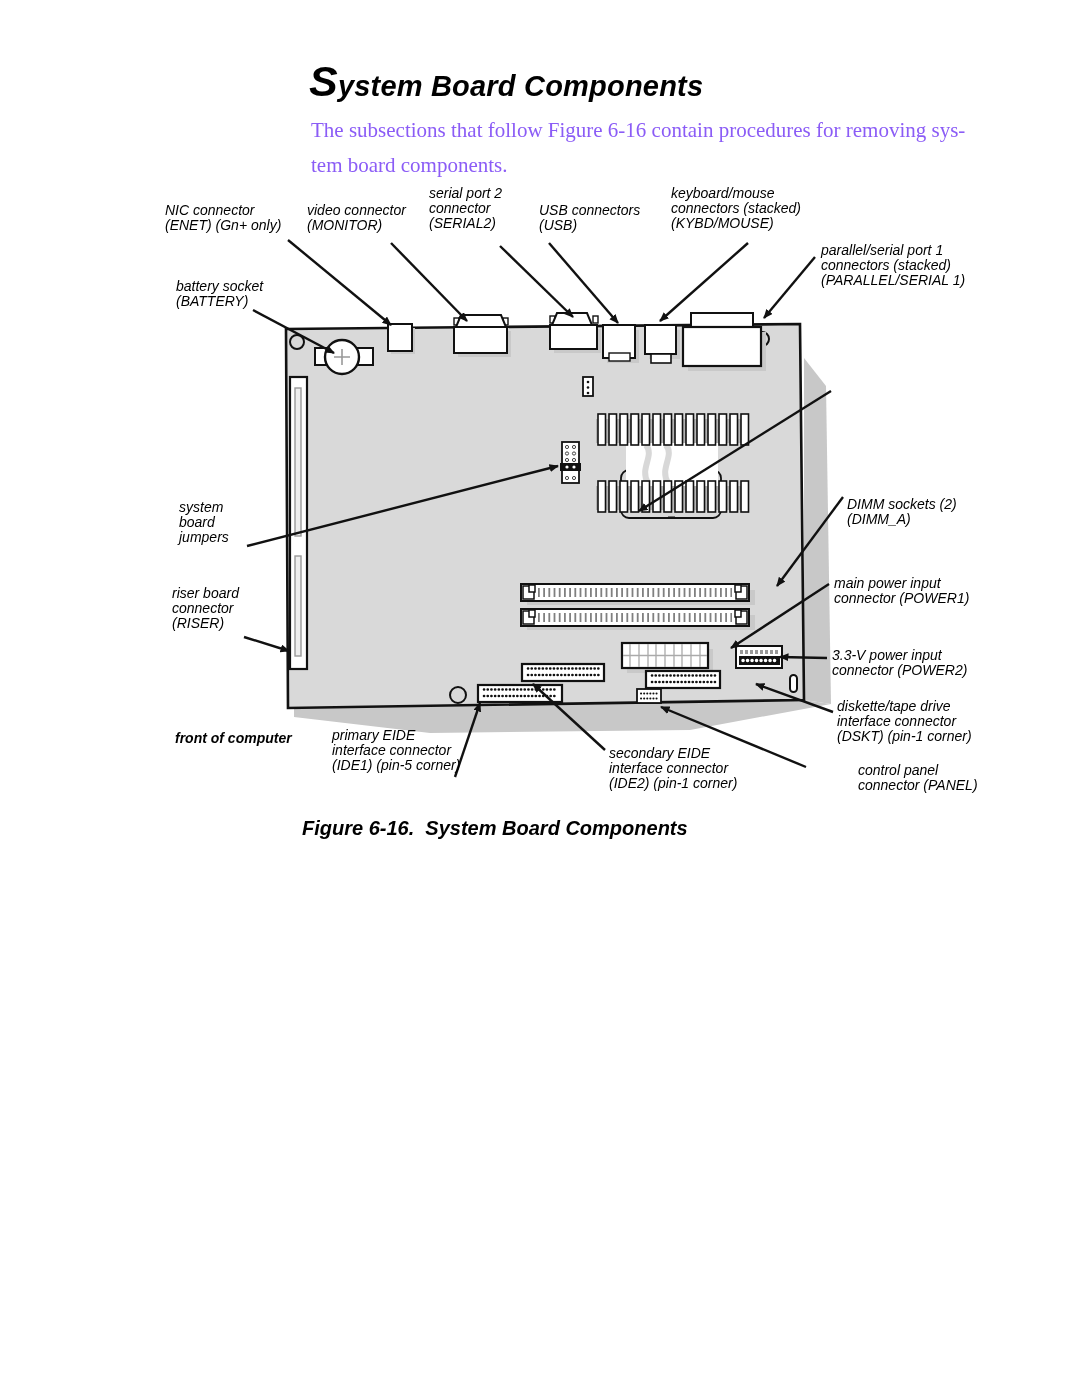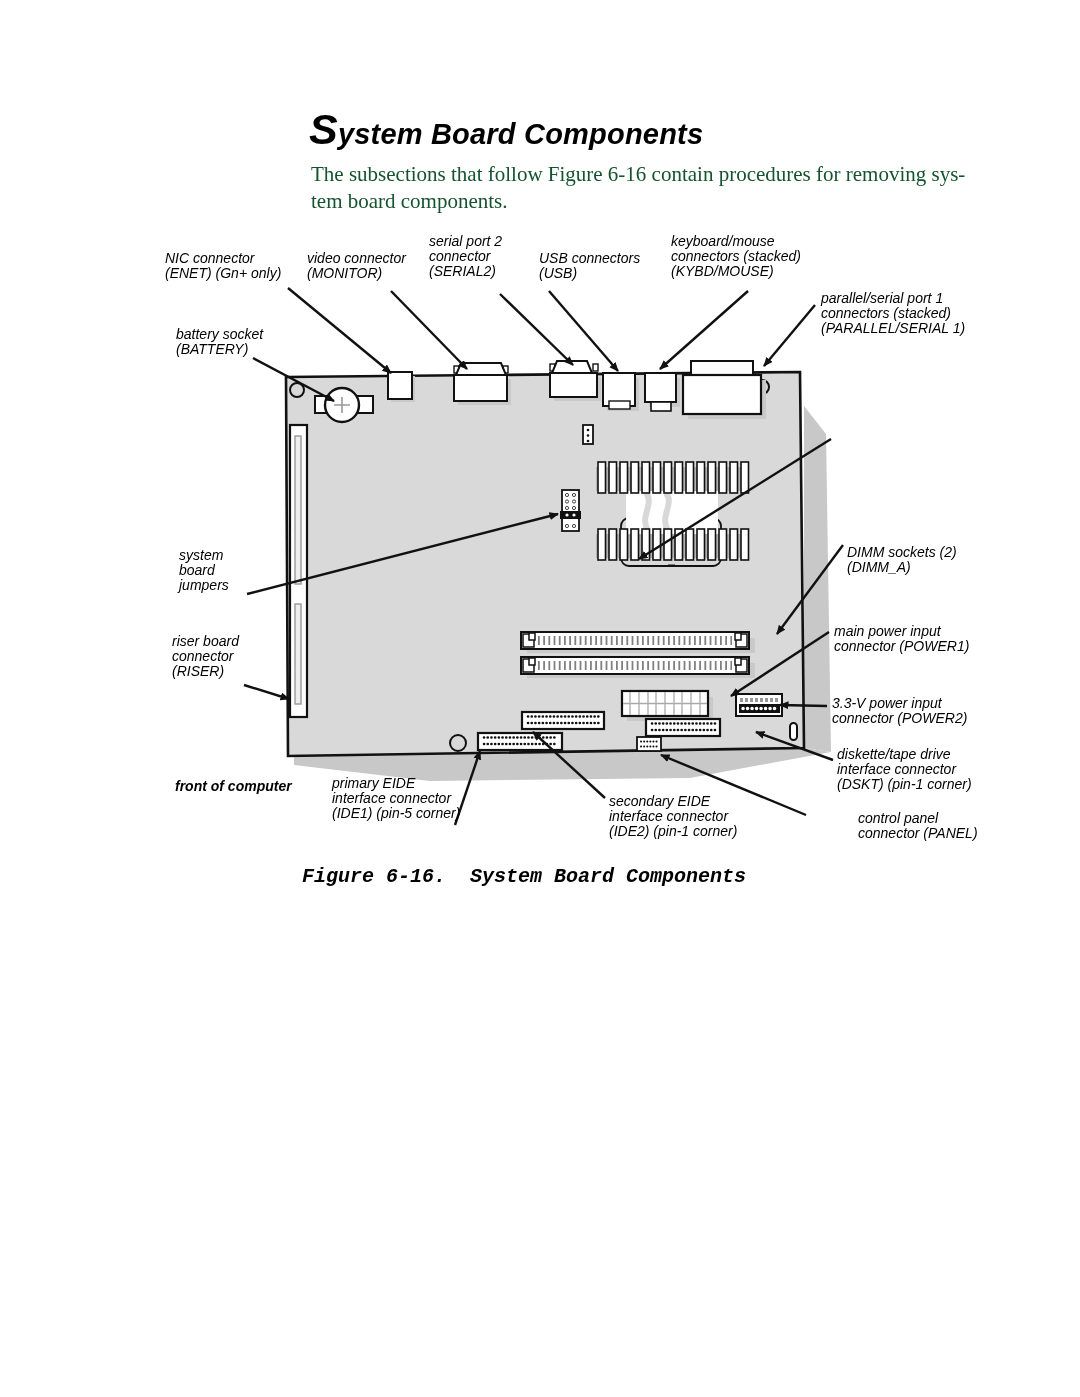--- a/index.html
+++ b/index.html
@@ -1,31 +1,31 @@
 <!DOCTYPE html>
 <html><head>
 <meta charset="utf-8">
 <style>
   html,body{margin:0;padding:0;background:#fff;}
   .page{
     position:relative;width:1080px;height:1199px;background:#ffffff;
-    font-family:"Liberation Sans",sans-serif;color:#111;overflow:hidden;margin-top:48px;
+    font-family:"Liberation Sans",sans-serif;color:#111;overflow:hidden;
   }
   .title{position:absolute;left:309px;top:60px;font-weight:bold;font-style:italic;
          color:#000;letter-spacing:.2px;}
   .title .big{font-size:43px;line-height:43px;}
   .title .rest{font-size:29px;}
   .intro{position:absolute;left:311px;top:113px;width:690px;
-         font-family:"Liberation Serif",serif;font-size:21px;line-height:27px;
-         white-space:pre-line;color:#14532d;}
+         font-family:"Liberation Serif",serif;font-size:21px;line-height:35px;
+         white-space:pre-line;color:#8b5cf6;}
   .lbl{position:absolute;font-style:italic;font-size:14px;line-height:15px;
        white-space:pre-line;color:#000;}
   .lbl.bold{font-weight:bold;}
   .caption{position:absolute;left:302px;top:817px;font-weight:bold;font-style:italic;
-           font-size:20px;white-space:pre;color:#000;font-family:Liberation Mono, monospace;}
+           font-size:20px;white-space:pre;color:#000;}
   .footer{position:absolute;left:63px;top:1336px;font-style:italic;font-size:19px;color:#000;}
   .footer .pg{display:inline-block;width:62px;}
   svg.diagram{position:absolute;left:0;top:0;}
 </style>
 </head>
 <body>
 
 <div class="page">
 
   <div class="title"><span class="big">S</span><span class="rest">ystem Board Components</span></div>

